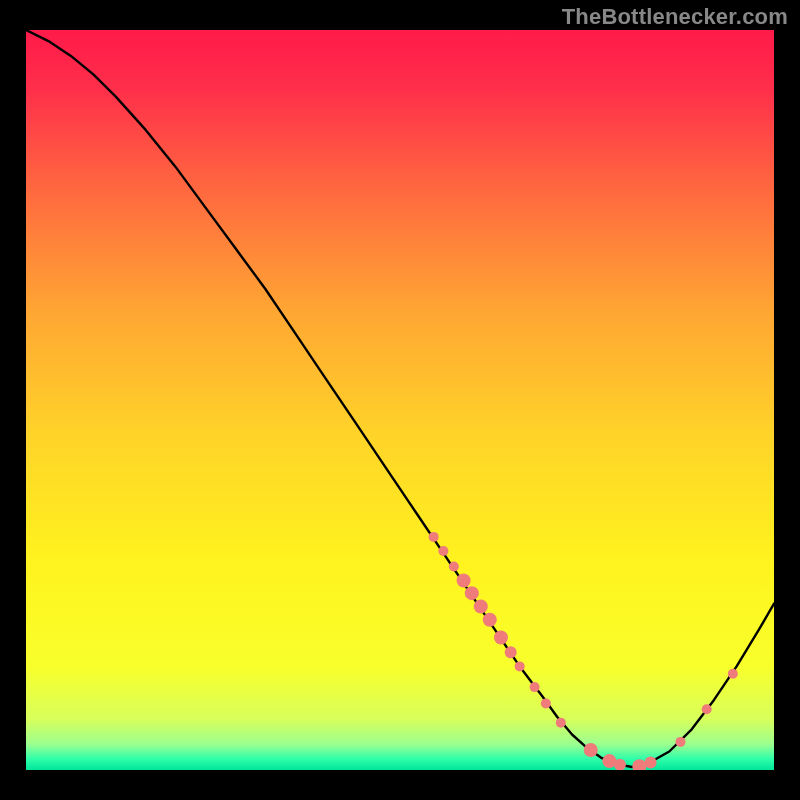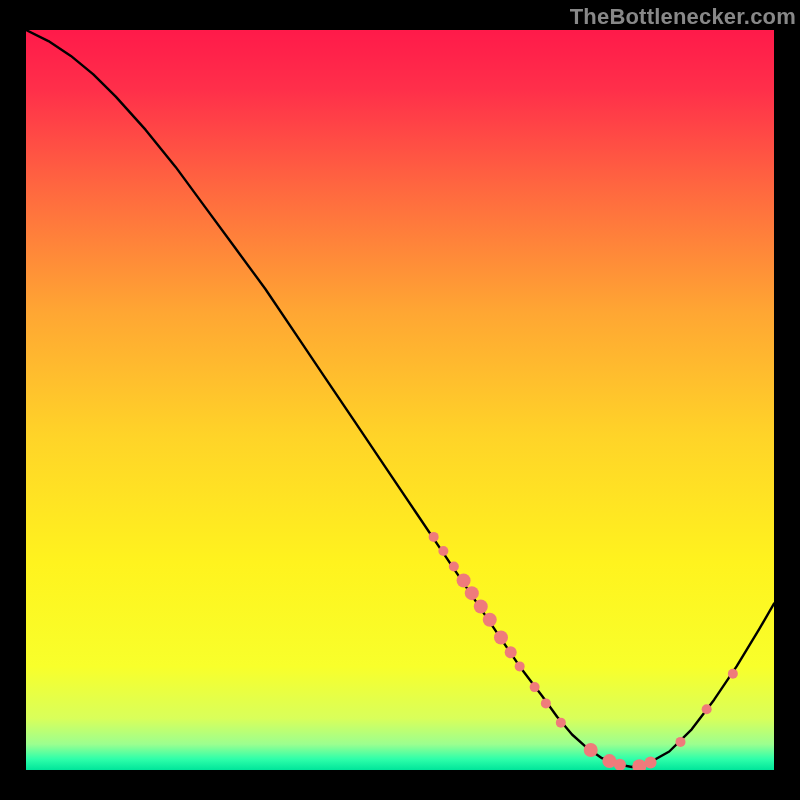--- a/index.html
+++ b/index.html
@@ -1,21 +1,21 @@
 <!DOCTYPE html>
 <html><head>
 <meta charset="utf-8">
 <style>
   * { margin: 0; padding: 0; box-sizing: border-box; }
   html, body { width: 800px; height: 800px; background: #000; overflow: hidden; }
   .container { position: relative; width: 800px; height: 800px; background: #000; }
   .watermark {
     position: absolute;
     top: 4px;
-    right: 4px;
+    right: 12px;
     color: #888;
     font-family: Arial, Helvetica, sans-serif;
     font-size: 22px;
     font-weight: 600;
     letter-spacing: 0.2px;
     z-index: 3;
   }
   .plot-frame {
     position: absolute;
     left: 26px;

